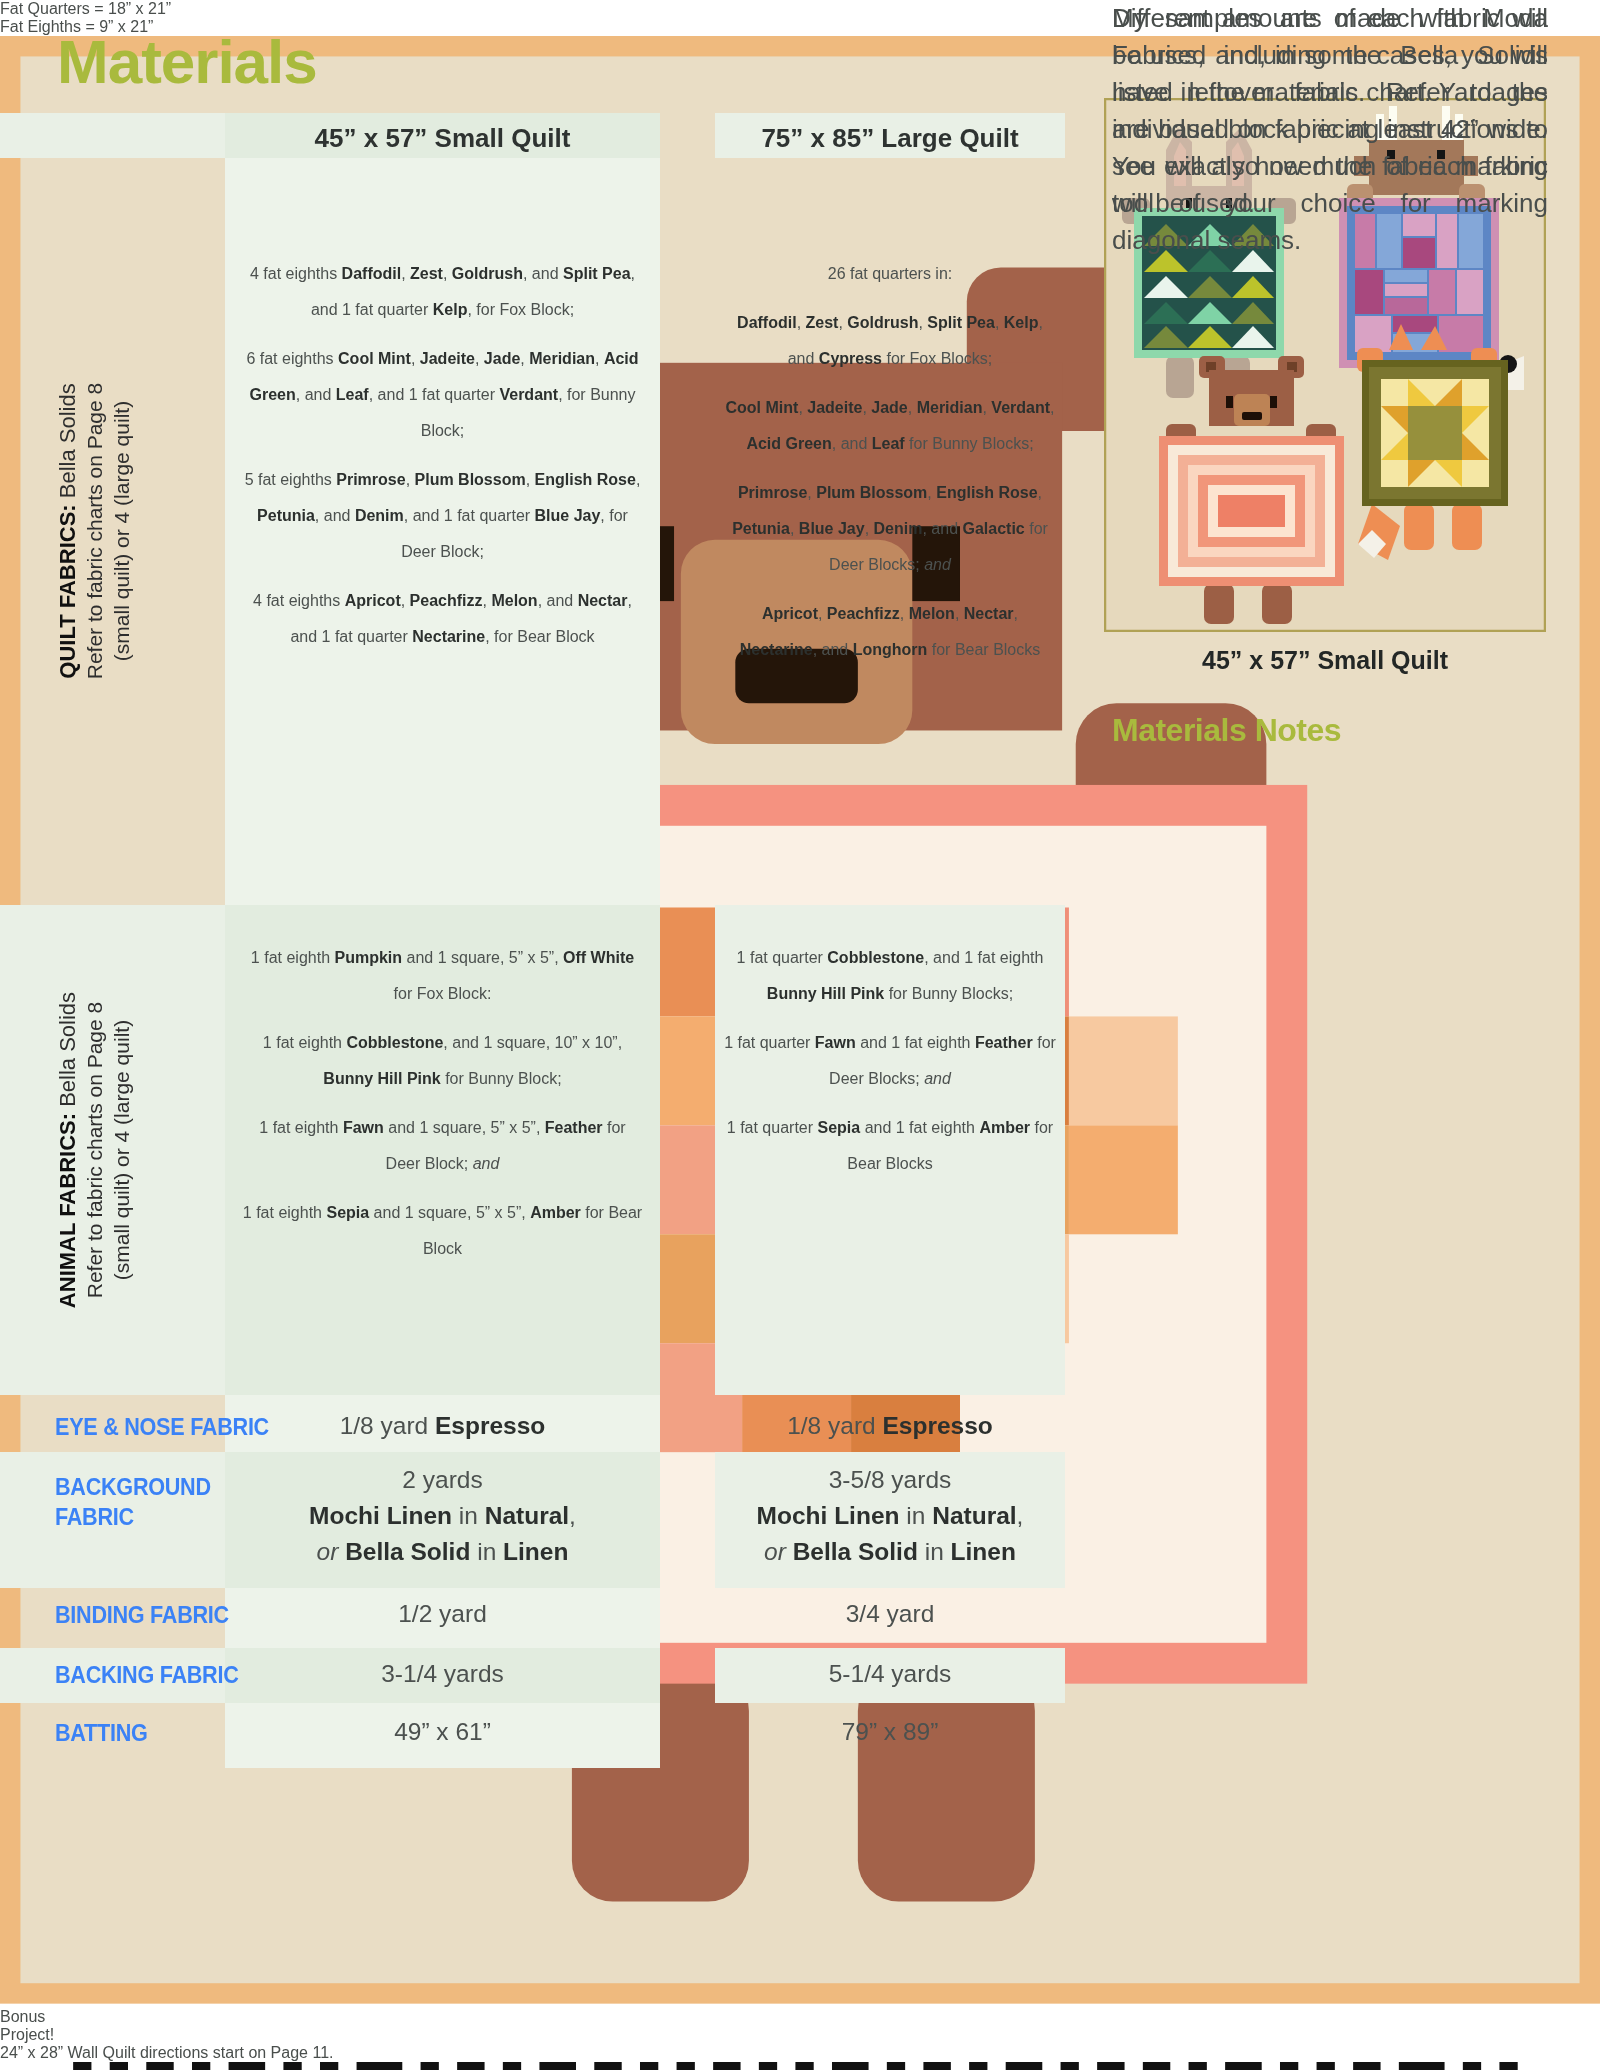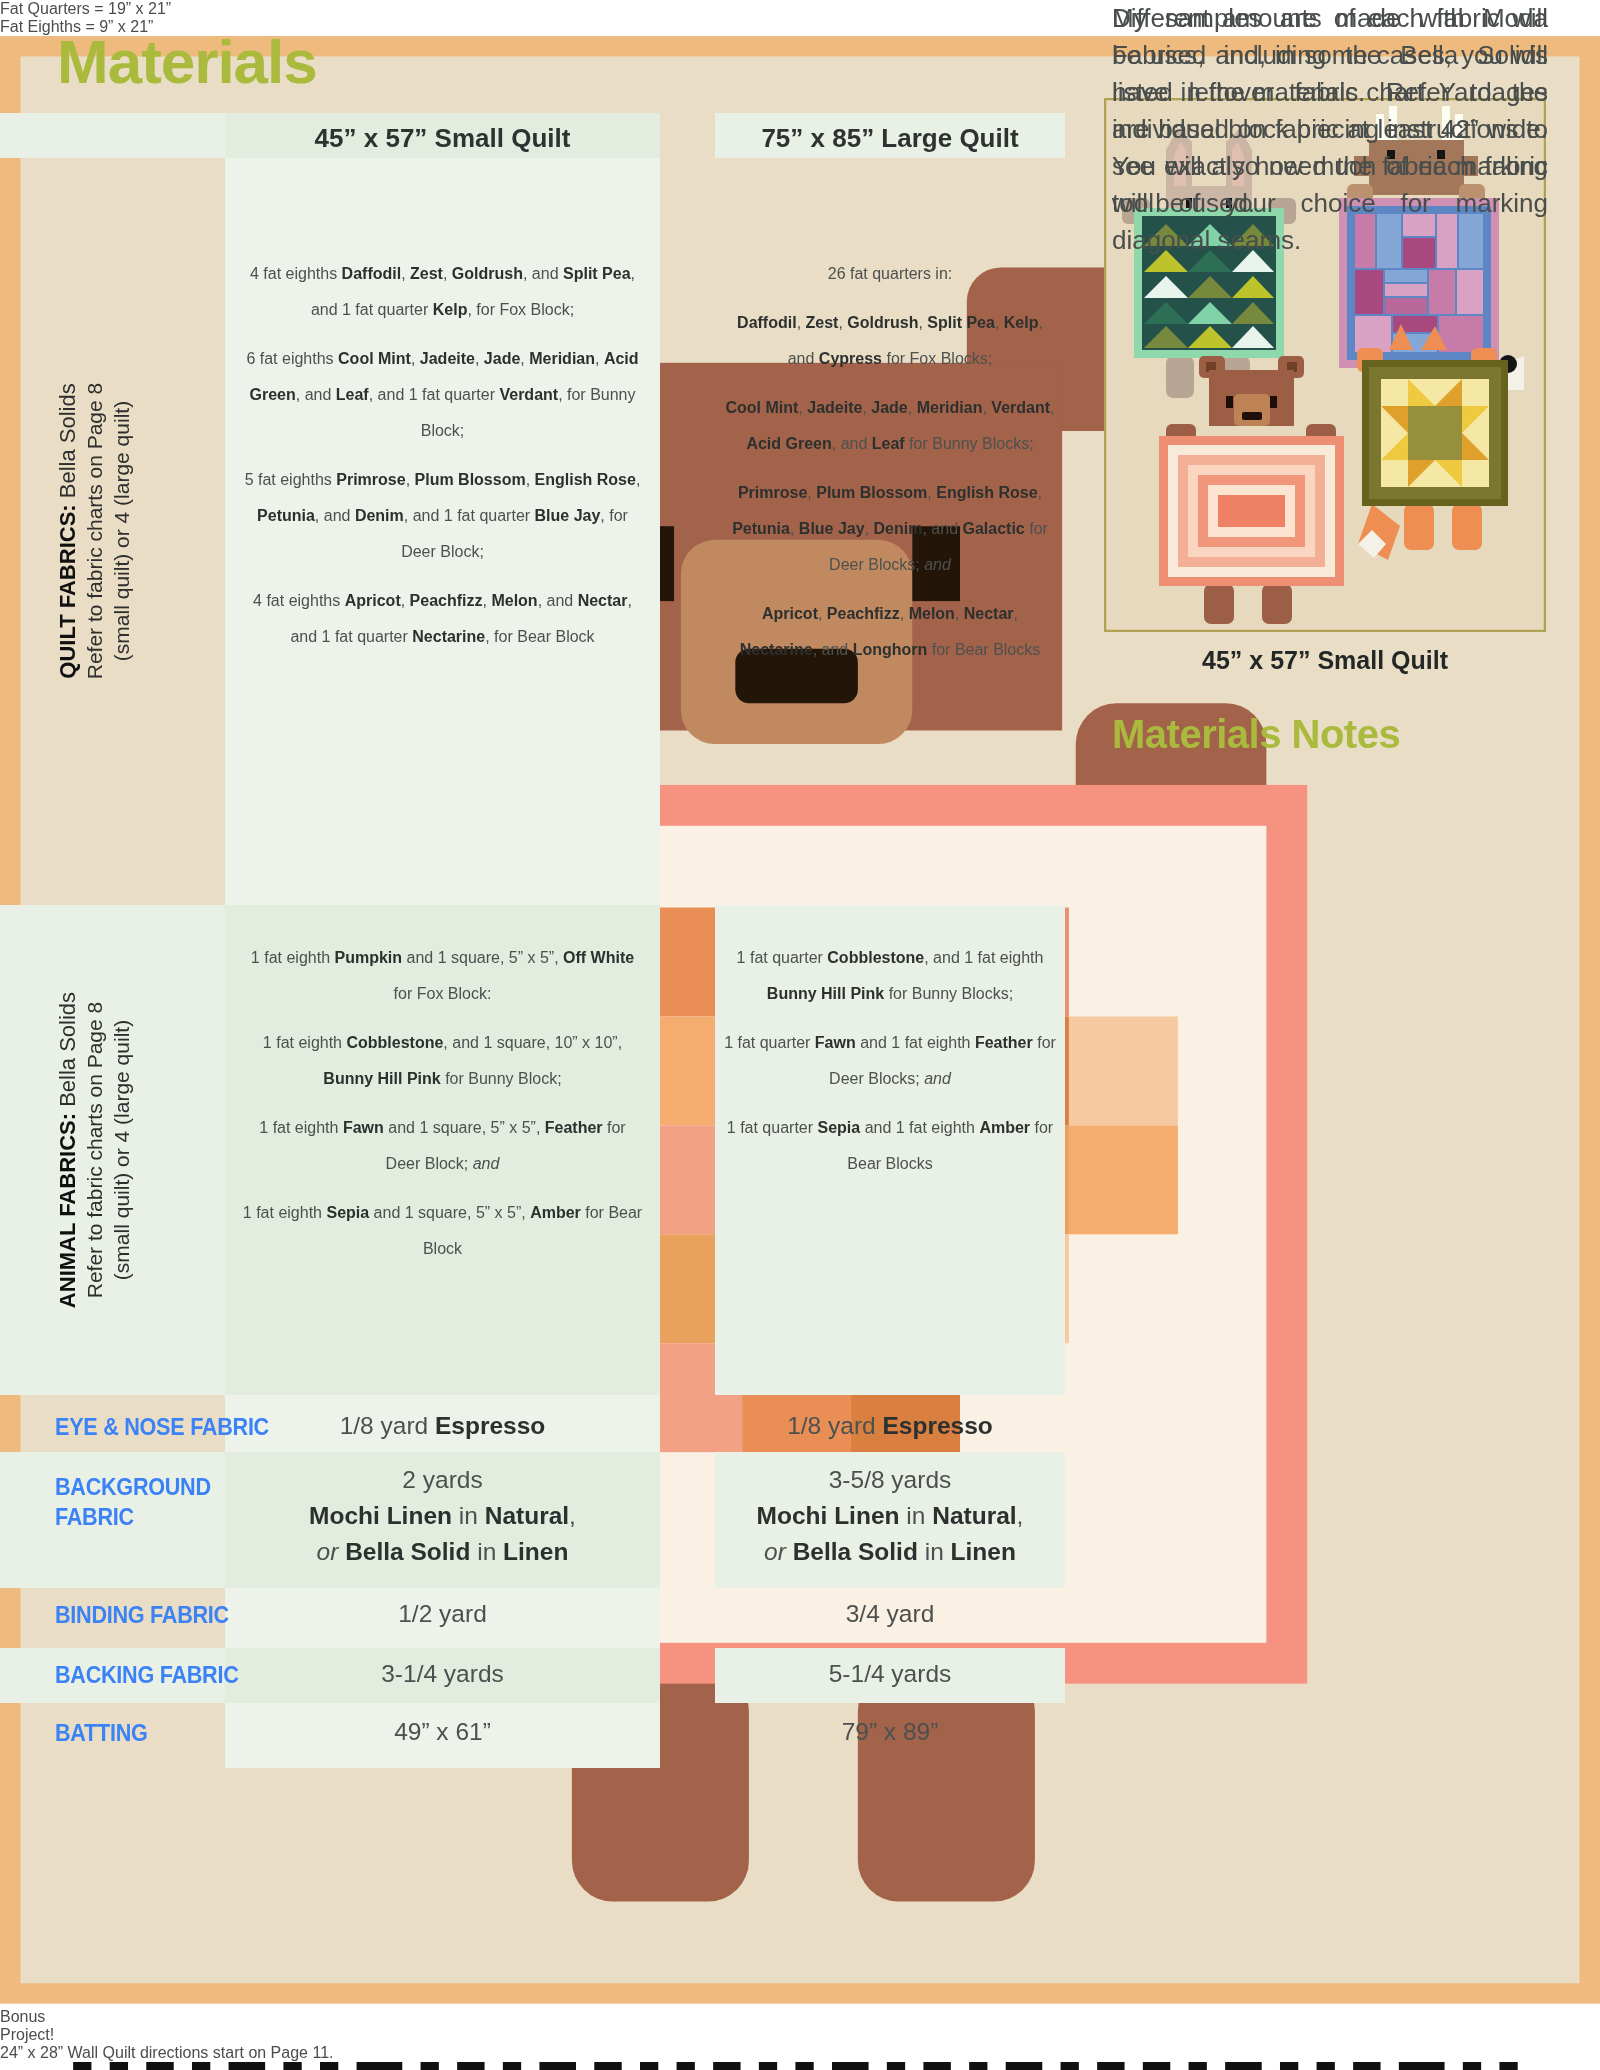--- a/index.html
+++ b/index.html
@@ -42,21 +42,21 @@
           font-size:23.5px;line-height:30px;letter-spacing:-0.3px;}
   .rlabel>span{display:inline-block;transform:scaleX(0.92);transform-origin:left center;}
   .rval{position:absolute;text-align:center;font-size:24.5px;line-height:36px;color:#4c514f;}
   .rv-small{left:240px;width:405px;}
   .rv-large{left:722px;width:336px;}
 
   
   .qimg{position:absolute;left:1104px;top:98px;width:442px;height:534px;}
   .caption{position:absolute;left:1104px;top:646px;width:442px;text-align:center;
            font-size:25px;font-weight:700;color:#232726;}
-  .notes-h{position:absolute;left:1112px;top:712px;font-size:40px;font-weight:800;
+  .notes-h{position:absolute;left:1112px;top:712px;font-size:32px;font-weight:800;
            letter-spacing:-0.5px;color:#a9ba3d;}
   .notes-p{position:absolute;left:1112px;width:436px;font-size:26px;line-height:37px;
            text-align:justify;color:#46">;color:#464b49;}
   .np1{top:768px;}
   .np2{top:1040px;}
   .bullet{position:absolute;left:1124px;font-size:26px;color:#464b49;}
   .bullet .dot{display:inline-block;width:8px;height:8px;border-radius:50%;
                background:#3a3f3e;vertical-align:middle;margin-right:34px;}
   .bl1{top:1284px;}
   .bl2{top:1334px;}
@@ -298,21 +298,21 @@
         <polygon points="358,335 385,362 358,362" fill="#dfa12c"></polygon>
       </g>
     </g>
   </svg>
   <div class="caption">45” x 57” Small Quilt</div>
 
   
   <div class="notes-h">Materials Notes</div>
   <div class="notes-p np1">My samples are made with Moda Fabrics, including the Bella Solids listed in the materials chart. Yardages are based on fabric at least 42” wide. You will also need the fabric marking tool of your choice for marking diagonal seams.</div>
   <div class="notes-p np2">Different amounts of each fabric will be used and, in some cases, you will have leftover fabric. Refer to the individual block piecing instructions to see exactly how much of each fabric will be used.</div>
-  <div class="bullet bl1"><span class="dot"></span><span>Fat Quarters = 19” x 21”</span></div>
+  <div class="bullet bl1"><span class="dot"></span><span>Fat Quarters = 18” x 21”</span></div>
   <div class="bullet bl2"><span class="dot"></span><span>Fat Eighths = 9” x 21”</span></div>
 
   
   <svg class="bonus-img" viewBox="0 0 235 289">
     <rect x="1.5" y="1.5" width="232" height="286" fill="#e9ddc5" stroke="#efba7e" stroke-width="3"></rect>
     <g>
       <rect x="66" y="34" width="26" height="24" rx="5" fill="#a3624a"></rect>
       <rect x="142" y="34" width="26" height="24" rx="5" fill="#a3624a"></rect>
       <rect x="78" y="48" width="78" height="54" fill="#a3624a"></rect>
       <rect x="100" y="74" width="34" height="30" rx="5" fill="#c08960"></rect>

